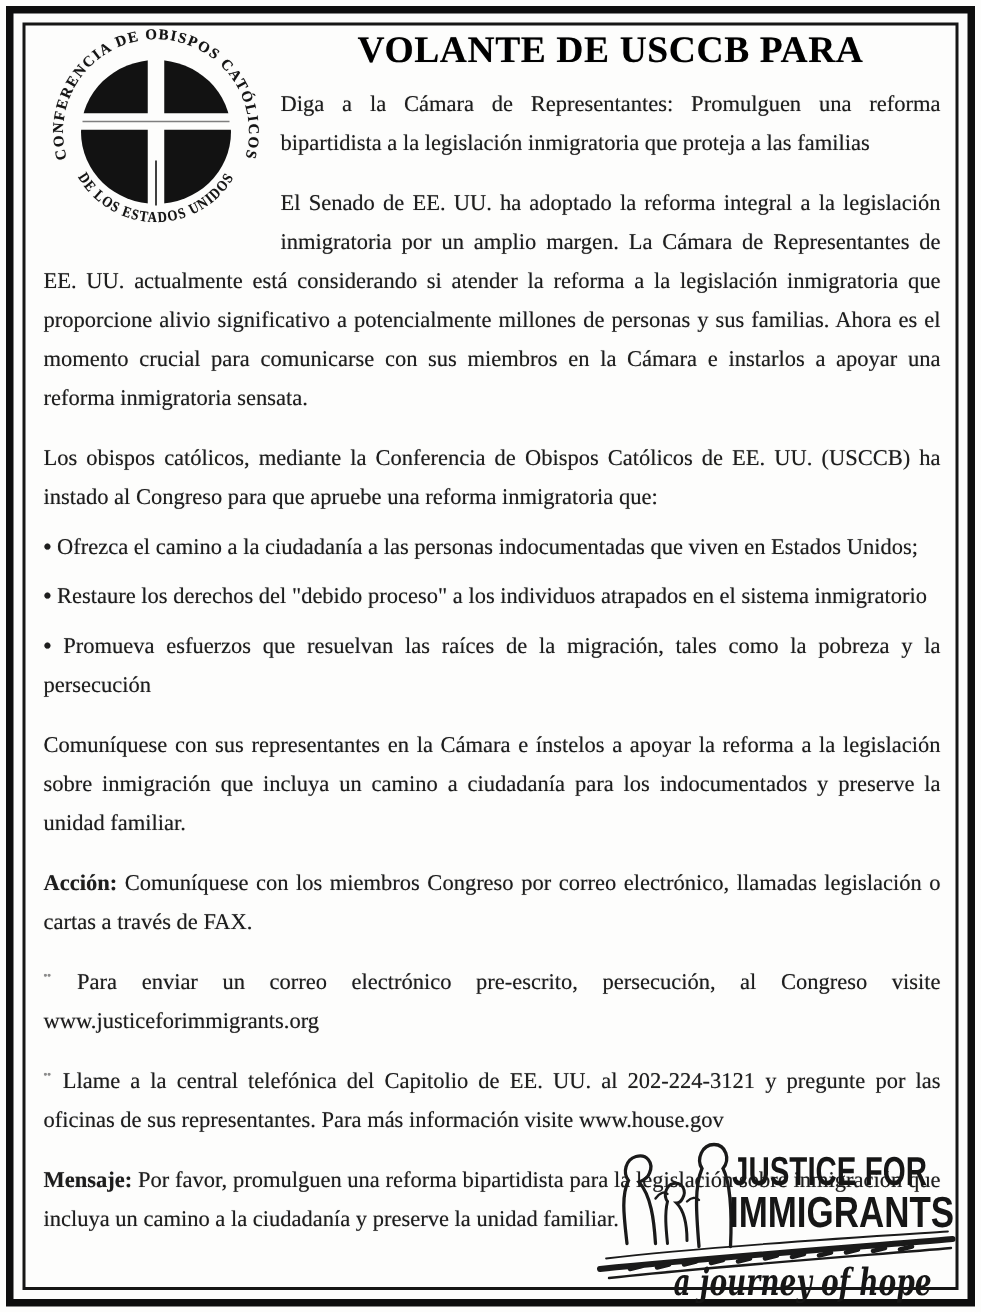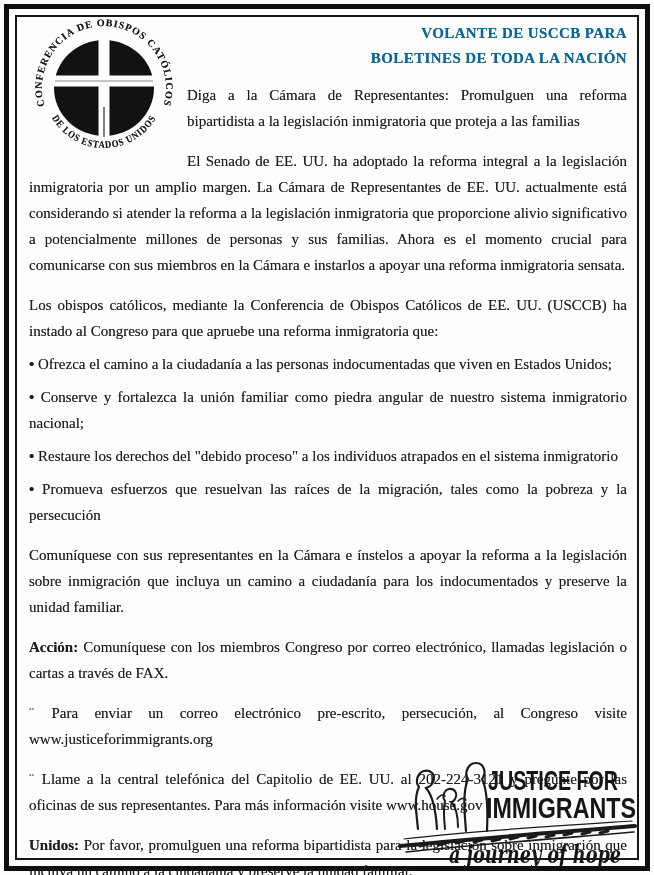--- a/index.html
+++ b/index.html
@@ -21,23 +21,23 @@
     font-size:15px; line-height:26px;
     text-align:justify;
     text-shadow:0 0 0.5px rgba(25,25,25,0.55);
   }
   .seal {
     float:left; width:152px; height:140px;
     margin:0 6px 0 0;
   }
   .seal-text { font-family:"Liberation Serif", serif; font-weight:bold; letter-spacing:1px; fill:#141414; }
   .title {
-    margin-top:2px; text-align:right;
-    font-weight:bold; font-size:15px; line-height:25px;
-    letter-spacing:0.4px; color:#0369a1;
+    margin-top:2px; text-align:center;
+    font-weight:bold; font-size:25px; line-height:25px;
+    letter-spacing:0.4px; color:#000000;
   }
   p { margin:14px 0 0 0; }
   .intro { margin-top:11px; }
   ul.demands { margin:5px 0 0 0; padding:0; list-style:none; }
   ul.demands li { margin-top:7px; }
   .bullet { font-weight:bold; }
   .lead { font-weight:bold; }
   .submark { color:#8a8a8a; font-weight:bold; letter-spacing:1px; }
   .jfi {
     position:absolute; right:14px; bottom:6px;
@@ -70,45 +70,43 @@
           <textPath href="#arcTop" startOffset="50%" text-anchor="middle" textLength="230" lengthAdjust="spacingAndGlyphs">CONFERENCIA DE OBISPOS CATÓLICOS</textPath>
         </text>
         <text class="seal-text" font-size="10">
           <textPath href="#arcBottom" startOffset="50%" text-anchor="middle" textLength="126" lengthAdjust="spacingAndGlyphs">DE LOS ESTADOS UNIDOS</textPath>
         </text>
       </svg>
     </div>
 
     <div class="title">
       <div>VOLANTE DE USCCB PARA</div>
-      <div>BOLETINES DE TODA LA NACIÓN</div>
     </div>
 
     <p class="intro">Diga a la Cámara de Representantes: Promulguen una reforma bipartidista a la legislación inmigratoria que proteja a las familias</p>
 
     <p>El Senado de EE. UU. ha adoptado la reforma integral a la legislación inmigratoria por un amplio margen. La Cámara de Representantes de EE. UU. actualmente está considerando si atender la reforma a la legislación inmigratoria que proporcione alivio significativo a potencialmente millones de personas y sus familias. Ahora es el momento crucial para comunicarse con sus miembros en la Cámara e instarlos a apoyar una reforma inmigratoria sensata.</p>
 
     <p>Los obispos católicos, mediante la Conferencia de Obispos Católicos de EE. UU. (USCCB) ha instado al Congreso para que apruebe una reforma inmigratoria que:</p>
 
     <ul class="demands">
       <li><span class="bullet">•</span> <span>Ofrezca el camino a la ciudadanía a las personas indocumentadas que viven en Estados Unidos;</span></li>
-      <li><span class="bullet">•</span> <span>Conserve y fortalezca la unión familiar como piedra angular de nuestro sistema inmigratorio nacional;</span></li>
       <li><span class="bullet">•</span> <span>Restaure los derechos del "debido proceso" a los individuos atrapados en el sistema inmigratorio</span></li>
       <li><span class="bullet">•</span> <span>Promueva esfuerzos que resuelvan las raíces de la migración, tales como la pobreza y la persecución</span></li>
     </ul>
 
     <p>Comuníquese con sus representantes en la Cámara e ínstelos a apoyar la reforma a la legislación sobre inmigración que incluya un camino a ciudadanía para los indocumentados y preserve la unidad familiar.</p>
 
     <p><span class="lead">Acción:</span> <span>Comuníquese con los miembros Congreso por correo electrónico, llamadas legislación o cartas a través de FAX.</span></p>
 
     <p><span class="submark">¨</span> <span>Para enviar un correo electrónico pre-escrito, persecución, al Congreso visite www.justiceforimmigrants.org</span></p>
 
     <p><span class="submark">¨</span> <span>Llame a la central telefónica del Capitolio de EE. UU. al 202-224-3121 y pregunte por las oficinas de sus representantes. Para más información visite www.house.gov</span></p>
 
-    <p><span class="lead">Unidos:</span> <span>Por favor, promulguen una reforma bipartidista para la legislación sobre inmigración que incluya un camino a la ciudadanía y preserve la unidad familiar.</span></p>
+    <p><span class="lead">Mensaje:</span> <span>Por favor, promulguen una reforma bipartidista para la legislación sobre inmigración que incluya un camino a la ciudadanía y preserve la unidad familiar.</span></p>
 
   </div>
 
   <div class="jfi">
     <svg width="250" height="120" viewBox="0 0 250 120">
       <g>
         <path class="sketch" stroke-width="2.2" d="M28,80 C26,62 24,48 29,38 C25,33 27,24 34,22 C41,20 46,26 43,33 C42,36 39,38 36,39 C44,48 46,64 47,80"></path>
         <path class="sketch" stroke-width="2" d="M55,80 C54,70 53,60 55,52 C52,48 54,41 59,40 C65,39 68,45 65,50 C64,52 62,53 61,53 C66,58 68,68 68,78"></path>
         <path class="sketch" stroke-width="2.2" d="M76,82 C74,58 73,42 78,30 C74,24 78,14 86,14 C94,14 97,24 92,30 C97,40 98,60 97,82"></path>
         <path class="sketch" stroke-width="1.6" d="M47,50 C50,46 53,45 55,47 M68,52 C71,49 74,49 76,51"></path>

